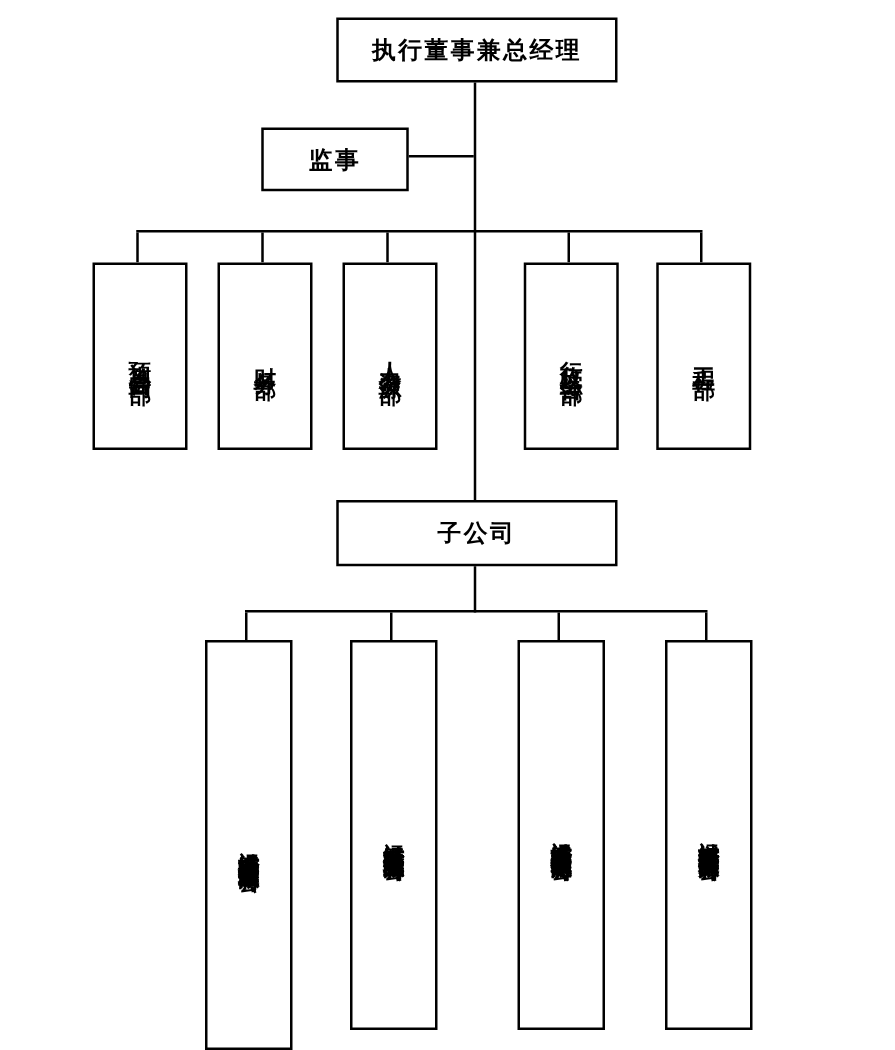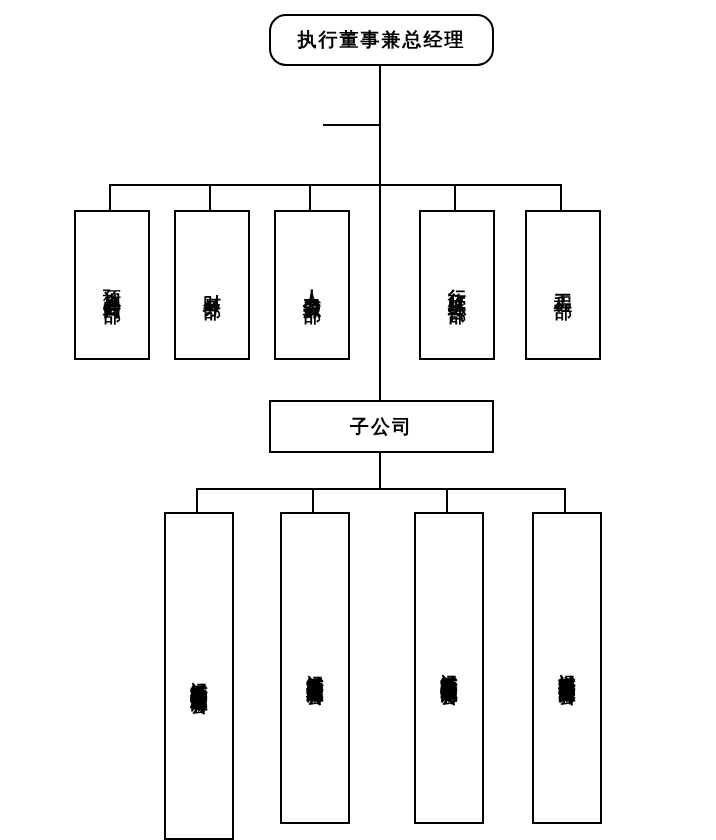--- a/index.html
+++ b/index.html
@@ -33,21 +33,21 @@
   .hnode { font-size: 19px; letter-spacing: 2px; white-space: nowrap; }
   .vtext {
     writing-mode: vertical-rl;
     text-orientation: upright;
     display: block;
   }
   .dept .vtext { font-size: 18px; letter-spacing: 4px; }
   .sub  .vtext { font-size: 17px; letter-spacing: 1px; }
 
   
-  .n-root      { left: 269px; top: 14px;  width: 221px; height: 48px; border-radius: 17px; }
+  .n-root      { left: 269px; top: 14px;  width: 221px; height: 48px; }
   .n-supervisor{ left: 209px; top: 102px; width: 114px; height: 47px; }
   .n-subgroup  { left: 269px; top: 400px; width: 221px; height: 49px; text-align: right; }
   .dept { top: 210px; width: 72px; height: 146px; }
   .d1 { left: 74px; }  .d2 { left: 174px; } .d3 { left: 274px; }
   .d4 { left: 419px; } .d5 { left: 525px; }
   .sub { top: 512px; width: 66px; height: 308px; }
   .s1 { left: 164px; height: 324px; }
   .s2 { left: 280px; }
   .s3 { left: 414px; }
   .s4 { left: 532px; }
@@ -81,20 +81,23 @@
   <div class="line l-sub-h"></div>
   <div class="line l-sd ls1"></div>
   <div class="line l-sd ls2"></div>
   <div class="line l-sd ls3"></div>
   <div class="line l-sd ls4"></div>
 
   <div class="node hnode n-root">
     <span>执行董事兼总经理</span>
   </div>
 
+  <div class="node hnode n-supervisor">
+    <span>监事</span>
+  </div>
 
   <div class="node dept d1">
     <span class="vtext">预算合同部</span>
   </div>
   <div class="node dept d2">
     <span class="vtext">财务部</span>
   </div>
   <div class="node dept d3">
     <span class="vtext">人力资源部</span>
   </div>

